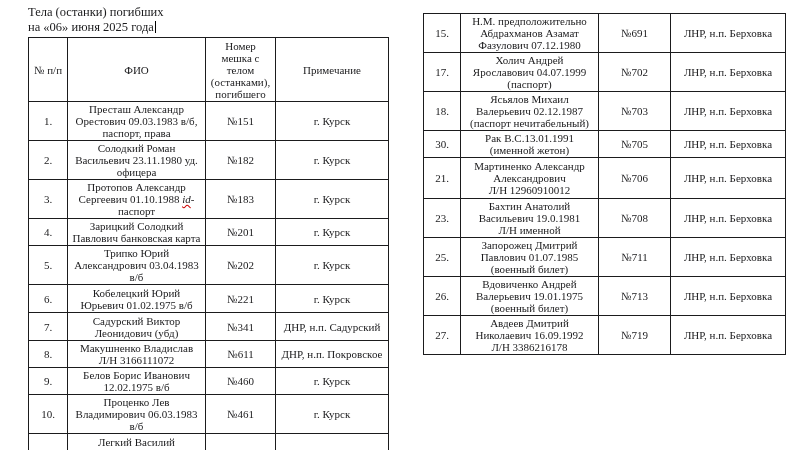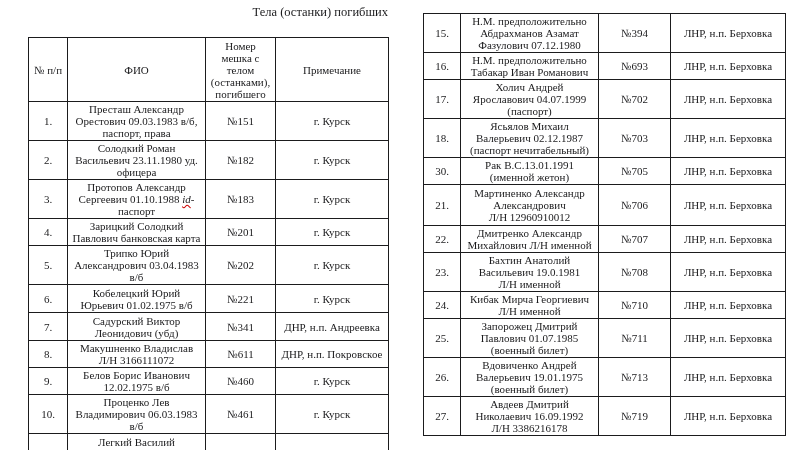--- a/index.html
+++ b/index.html
@@ -16,21 +16,21 @@
     position: relative;
     width: 800px;
     height: 450px;
     background: #ffffff;
   }
   .doc-title {
     position: absolute;
     left: 28px;
     top: 5px;
     width: 360px;
-    text-align: right;
+    text-align: left;
     font-size: 12.5px;
     line-height: 15px;
     white-space: nowrap;
   }
   .text-cursor {
     display: inline-block;
     width: 1px;
     height: 12px;
     background: #000;
     margin-left: 1px;
@@ -60,20 +60,21 @@
     font-style: italic;
   }
 </style>
 </head>
 <body>
 
 <div class="page">
 
   <div class="doc-title">
     <div>Тела (останки) погибших</div>
+    <div><span>на «06» июня 2025 года</span><span class="text-cursor"></span></div>
   </div>
 
   <table class="doc-table" id="left-table">
     <colgroup>
         <col style="width:39px">
         <col style="width:138px">
         <col style="width:70px">
         <col style="width:113px">
       </colgroup>
     <tbody>
@@ -131,21 +132,21 @@
         <td>Кобелецкий Юрий
 Юрьевич 01.02.1975 в/б</td>
         <td>№221</td>
         <td>г. Курск</td>
       </tr>
       <tr style="height:28px">
         <td>7.</td>
         <td>Садурский Виктор
 Леонидович (убд)</td>
         <td>№341</td>
-        <td>ДНР, н.п. Андреевка</td>
+        <td>ДНР, н.п. Садурский</td>
       </tr>
       <tr style="height:24px">
         <td>8.</td>
         <td>Макушненко Владислав
 Л/Н 3166111072</td>
         <td>№611</td>
         <td>ДНР, н.п. Покровское</td>
       </tr>
       <tr style="height:23px">
         <td>9.</td>
@@ -179,28 +180,21 @@
         <col style="width:138px">
         <col style="width:72px">
         <col style="width:115px">
       </colgroup>
     <tbody>
       <tr style="height:36px">
         <td>15.</td>
         <td>Н.М. предположительно
 Абдрахманов Азамат
 Фазулович 07.12.1980</td>
-        <td>№394</td>
-        <td>ЛНР, н.п. Берховка</td>
-      </tr>
-      <tr style="height:26px">
-        <td>16.</td>
-        <td>Н.М. предположительно
-Табакар Иван Романович</td>
-        <td>№693</td>
+        <td>№691</td>
         <td>ЛНР, н.п. Берховка</td>
       </tr>
       <tr style="height:39px">
         <td>17.</td>
         <td>Холич Андрей
 Ярославович 04.07.1999
 (паспорт)</td>
         <td>№702</td>
         <td>ЛНР, н.п. Берховка</td>
       </tr>
@@ -220,42 +214,28 @@
         <td>ЛНР, н.п. Берховка</td>
       </tr>
       <tr style="height:41px">
         <td>21.</td>
         <td>Мартиненко Александр
 Александрович
 Л/Н 12960910012</td>
         <td>№706</td>
         <td>ЛНР, н.п. Берховка</td>
       </tr>
-      <tr style="height:25px">
-        <td>22.</td>
-        <td>Дмитренко Александр
-Михайлович Л/Н именной</td>
-        <td>№707</td>
-        <td>ЛНР, н.п. Берховка</td>
-      </tr>
       <tr style="height:38px">
         <td>23.</td>
         <td>Бахтин Анатолий
 Васильевич 19.0.1981
 Л/Н именной</td>
         <td>№708</td>
         <td>ЛНР, н.п. Берховка</td>
       </tr>
-      <tr style="height:26px">
-        <td>24.</td>
-        <td>Кибак Мирча Георгиевич
-Л/Н именной</td>
-        <td>№710</td>
-        <td>ЛНР, н.п. Берховка</td>
-      </tr>
       <tr style="height:37px">
         <td>25.</td>
         <td>Запорожец Дмитрий
 Павлович 01.07.1985
 (военный билет)</td>
         <td>№711</td>
         <td>ЛНР, н.п. Берховка</td>
       </tr>
       <tr style="height:39px">
         <td>26.</td>

